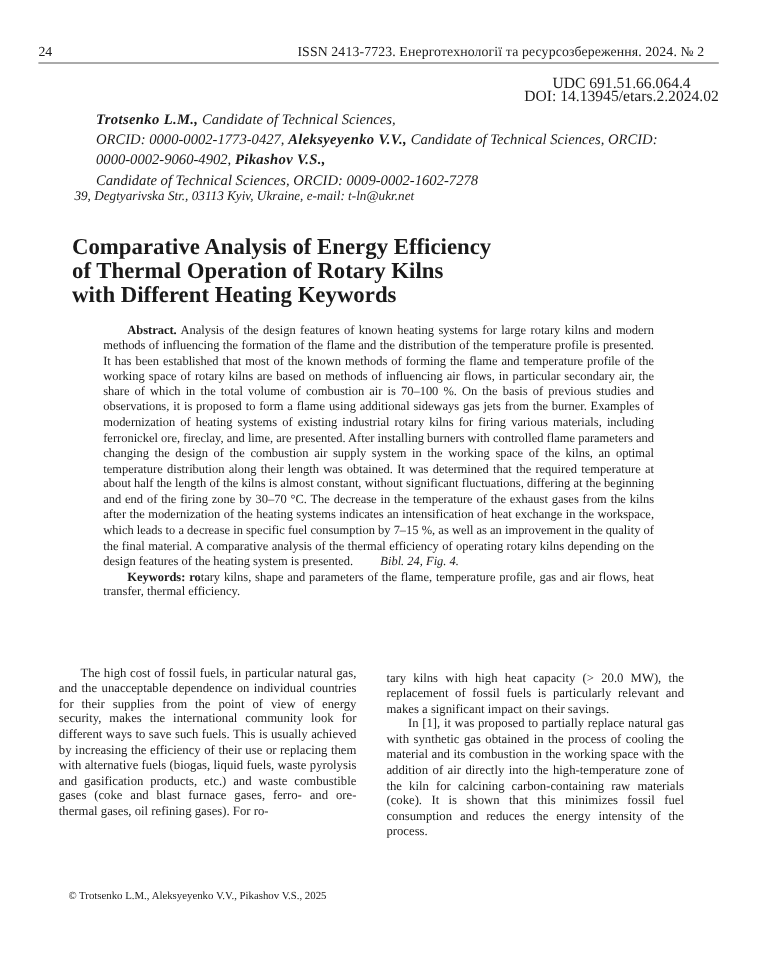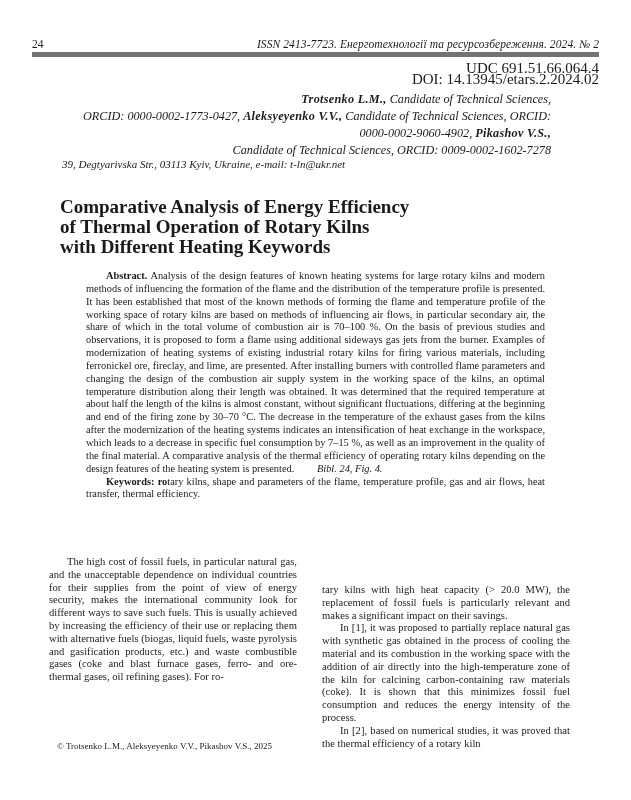--- a/index.html
+++ b/index.html
@@ -1,39 +1,39 @@
 <!DOCTYPE html>
 <html><head>
 <meta charset="utf-8">
 <style>
   html, body { margin: 0; padding: 0; background: #ffffff; }
   body { width: 631px; height: 800px; position: relative; overflow: hidden; color: #1a1a1a; font-family: "Liberation Serif", "DejaVu Serif", serif; }
   .page { position: absolute; left: 0; top: 0; width: 631px; height: 800px; }
 
-  .running-head { position: absolute; left: 32px; top: 38px; width: 567px; height: 14px; border-bottom: 5px solid #737373; font-size: 11.5px; line-height: 13px; }
+  .running-head { position: absolute; left: 32px; top: 38px; width: 567px; height: 14px; border-bottom: 1px solid #737373; font-size: 11.5px; line-height: 13px; }
   .running-head .pn { position: absolute; left: 0; top: 0; font-style: normal; }
-  .running-head .jt { position: absolute; right: 0; top: 0; font-style: italic; letter-spacing: 0.1px; margin-left: 27px; }
+  .running-head .jt { position: absolute; right: 12px; top: 0; letter-spacing: 0.1px; margin-left: 27px; }
 
-  .udc { position: absolute; right: 32px; top: 63px; text-align: right; font-size: 15px; line-height: 11px; }
+  .udc { position: absolute; right: 32px; top: 63px; text-align: center; font-size: 13px; line-height: 11px; }
 
-  .authors { position: absolute; left: 80px; top: 91px; width: 471px; text-align: right; font-size: 12.2px; line-height: 17px; font-style: italic; }
+  .authors { position: absolute; left: 80px; top: 91px; width: 471px; text-align: left; font-size: 12.2px; line-height: 17px; font-style: italic; }
   .authors b { font-style: italic; font-weight: bold; letter-spacing: 0.3px; }
 
   .affil { position: absolute; left: 62px; top: 158px; width: 520px; font-size: 11px; line-height: 12.5px; font-style: italic; }
   .affil .org { font-weight: bold; letter-spacing: 0.2px; }
 
   .title { position: absolute; left: 60px; top: 197px; width: 511px; text-align: left; font-size: 19px; line-height: 20px; font-weight: bold; }
 
   .abstract { position: absolute; left: 86px; top: 270px; width: 459px; font-size: 10.4px; line-height: 12.85px; text-align: justify; }
   .abstract .lbl { font-weight: bold; margin-left: 20px; }
   .abstract i { font-style: italic; margin-left: 20px; }
 
   .col { position: absolute; width: 248px; font-size: 10.6px; line-height: 12.8px; text-align: justify; }
   .col-left { left: 49px; top: 556px; }
-  .col-right { left: 322px; top: 584px; }
+  .col-right { left: 322px; top: 560px; }
   .section-head { text-align: center; font-weight: bold; font-size: 10.6px; margin-bottom: 14px; }
   .para { text-indent: 18px; margin: 0; }
   .para.cont { text-indent: 0; }
 
   .footer { position: absolute; left: 57px; top: 741px; font-size: 9px; line-height: 11px; }
 </style>
 </head>
 <body>
 
 <div class="page">
@@ -69,17 +69,16 @@
     <span class="lbl">Keywords: ro</span><span>tary kilns, shape and parameters of the flame, temperature profile, gas and air flows, heat transfer, thermal efficiency.</span>
   </div>
 
   <div class="col col-left">
     <p class="para">The high cost of fossil fuels, in particular natural gas, and the unacceptable dependence on individual countries for their supplies from the point of view of energy security, makes the international community look for different ways to save such fuels. This is usually achieved by increasing the efficiency of their use or replacing them with alternative fuels (biogas, liquid fuels, waste pyrolysis and gasification products, etc.) and waste combustible gases (coke and blast furnace gases, ferro- and ore-thermal gases, oil refining gases). For ro-</p>
   </div>
 
   <div class="col col-right">
     <p class="para cont">tary kilns with high heat capacity (&gt; 20.0 MW), the replacement of fossil fuels is particularly relevant and makes a significant impact on their savings.</p>
     <p class="para">In [1], it was proposed to partially replace natural gas with synthetic gas obtained in the process of cooling the material and its combustion in the working space with the addition of air directly into the high-temperature zone of the kiln for calcining carbon-containing raw materials (coke). It is shown that this minimizes fossil fuel consumption and reduces the energy intensity of the process.</p>
-    <p class="para">In [2], based on numerical studies, it was proved that the thermal efficiency of a rotary kiln</p>
   </div>
 
   <div class="footer">© Trotsenko L.M., Aleksyeyenko V.V., Pikashov V.S., 2025</div>
 </div>
 
 </body></html>

